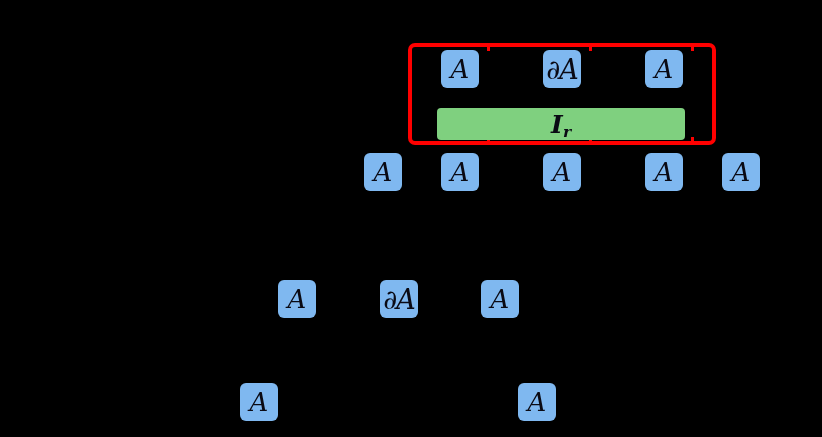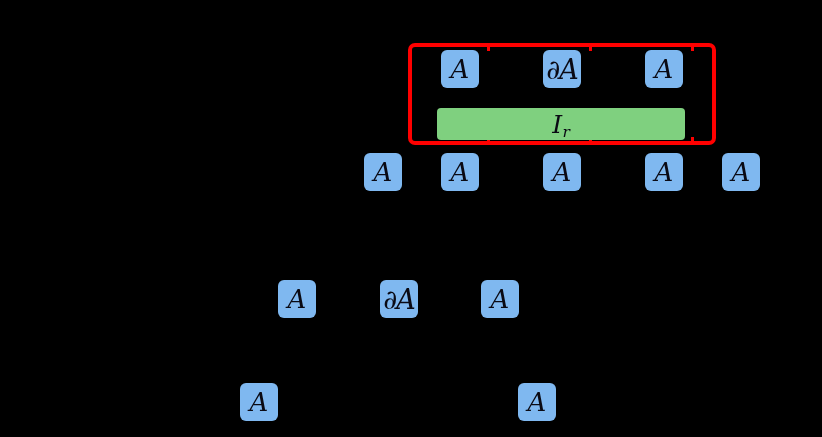--- a/index.html
+++ b/index.html
@@ -55,20 +55,21 @@
     position: absolute;
     left: 50%;
     top: 50%;
     transform: translate(-50%, -50%);
     color: #0A0A14;
     font-family: "DejaVu Serif", "Liberation Serif", serif;
     font-style: italic;
     font-size: 25px;
     line-height: 1;
     white-space: nowrap;
+    font-weight: bold;
   }
   .identity-bar .glyph sub {
     font-size: 0.62em;
     font-style: italic;
     vertical-align: baseline;
     position: relative;
     top: 0.28em;
     left: 0.02em;
   }
 

